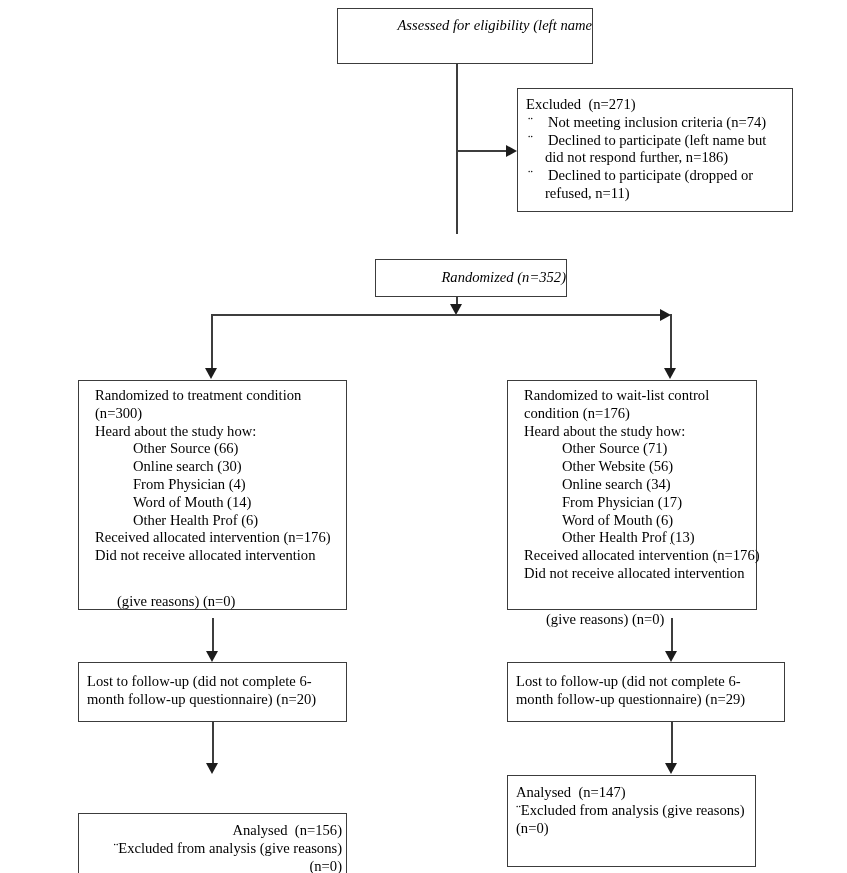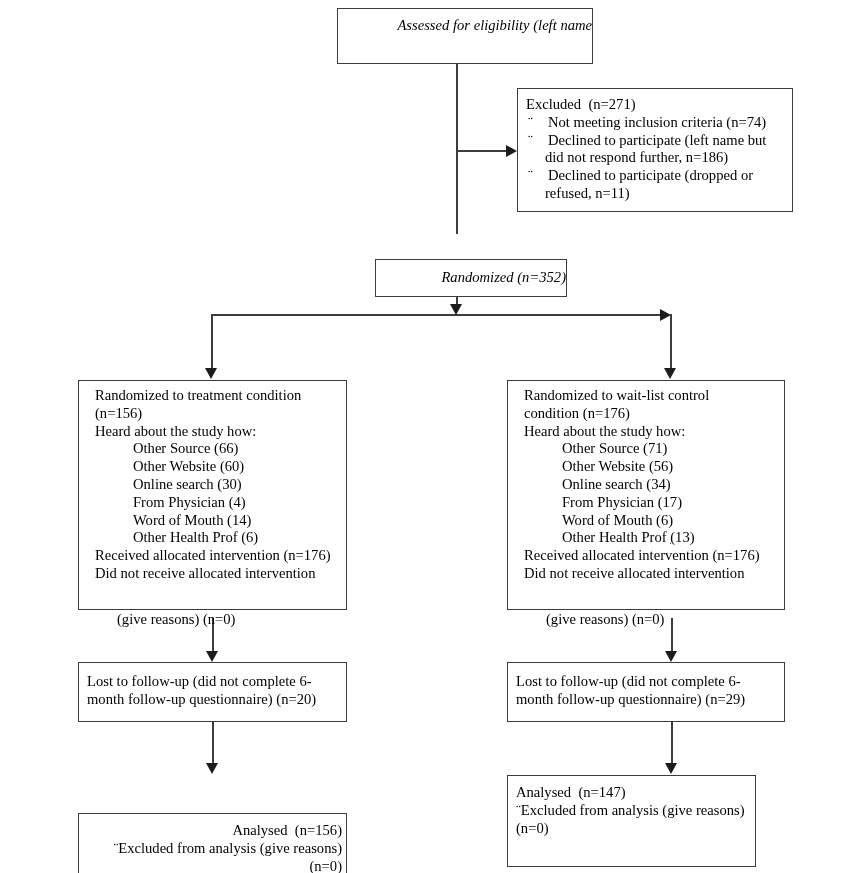--- a/index.html
+++ b/index.html
@@ -76,34 +76,33 @@
     </div>
     <div class="line cont">refused, n=11)</div>
   </div>
 
   <div class="box center" style="left:375px;top:234px;width:192px;height:38px;padding-top:9px;margin-top:25px;">
     <div class="line">Randomized (n=352)</div>
   </div>
 
   <div class="box pad" style="left:78px;top:380px;width:269px;height:230px;">
     <div class="line">Randomized to treatment condition</div>
-    <div class="line">(n=156)</div>
+    <div class="line">(n=300)</div>
     <div class="line">Heard about the study how:</div>
     <div class="line src">Other Source (66)</div>
-    <div class="line src">Other Website (60)</div>
     <div class="line src">Online search (30)</div>
     <div class="line src">From Physician (4)</div>
     <div class="line src">Word of Mouth (14)</div>
     <div class="line src">Other Health Prof (6)</div>
     <div class="line">Received allocated intervention (n=176)</div>
     <div class="line">Did not receive allocated intervention</div>
     <div class="line giv">(give reasons) (n=0)</div>
   </div>
 
-  <div class="box pad" style="left:507px;top:380px;width:278px;height:230px;">
+  <div class="box pad" style="left:507px;top:380px;width:250px;height:230px;">
     <div class="line">Randomized to wait-list control</div>
     <div class="line">condition (n=176)</div>
     <div class="line">Heard about the study how:</div>
     <div class="line src">Other Source (71)</div>
     <div class="line src">Other Website (56)</div>
     <div class="line src">Online search (34)</div>
     <div class="line src">From Physician (17)</div>
     <div class="line src">Word of Mouth (6)</div>
     <div class="line src"><span class="line">Other Health Prof </span><span class="line u">(</span><span class="line">13)</span></div>
     <div class="line">Received allocated intervention (n=176)</div>

